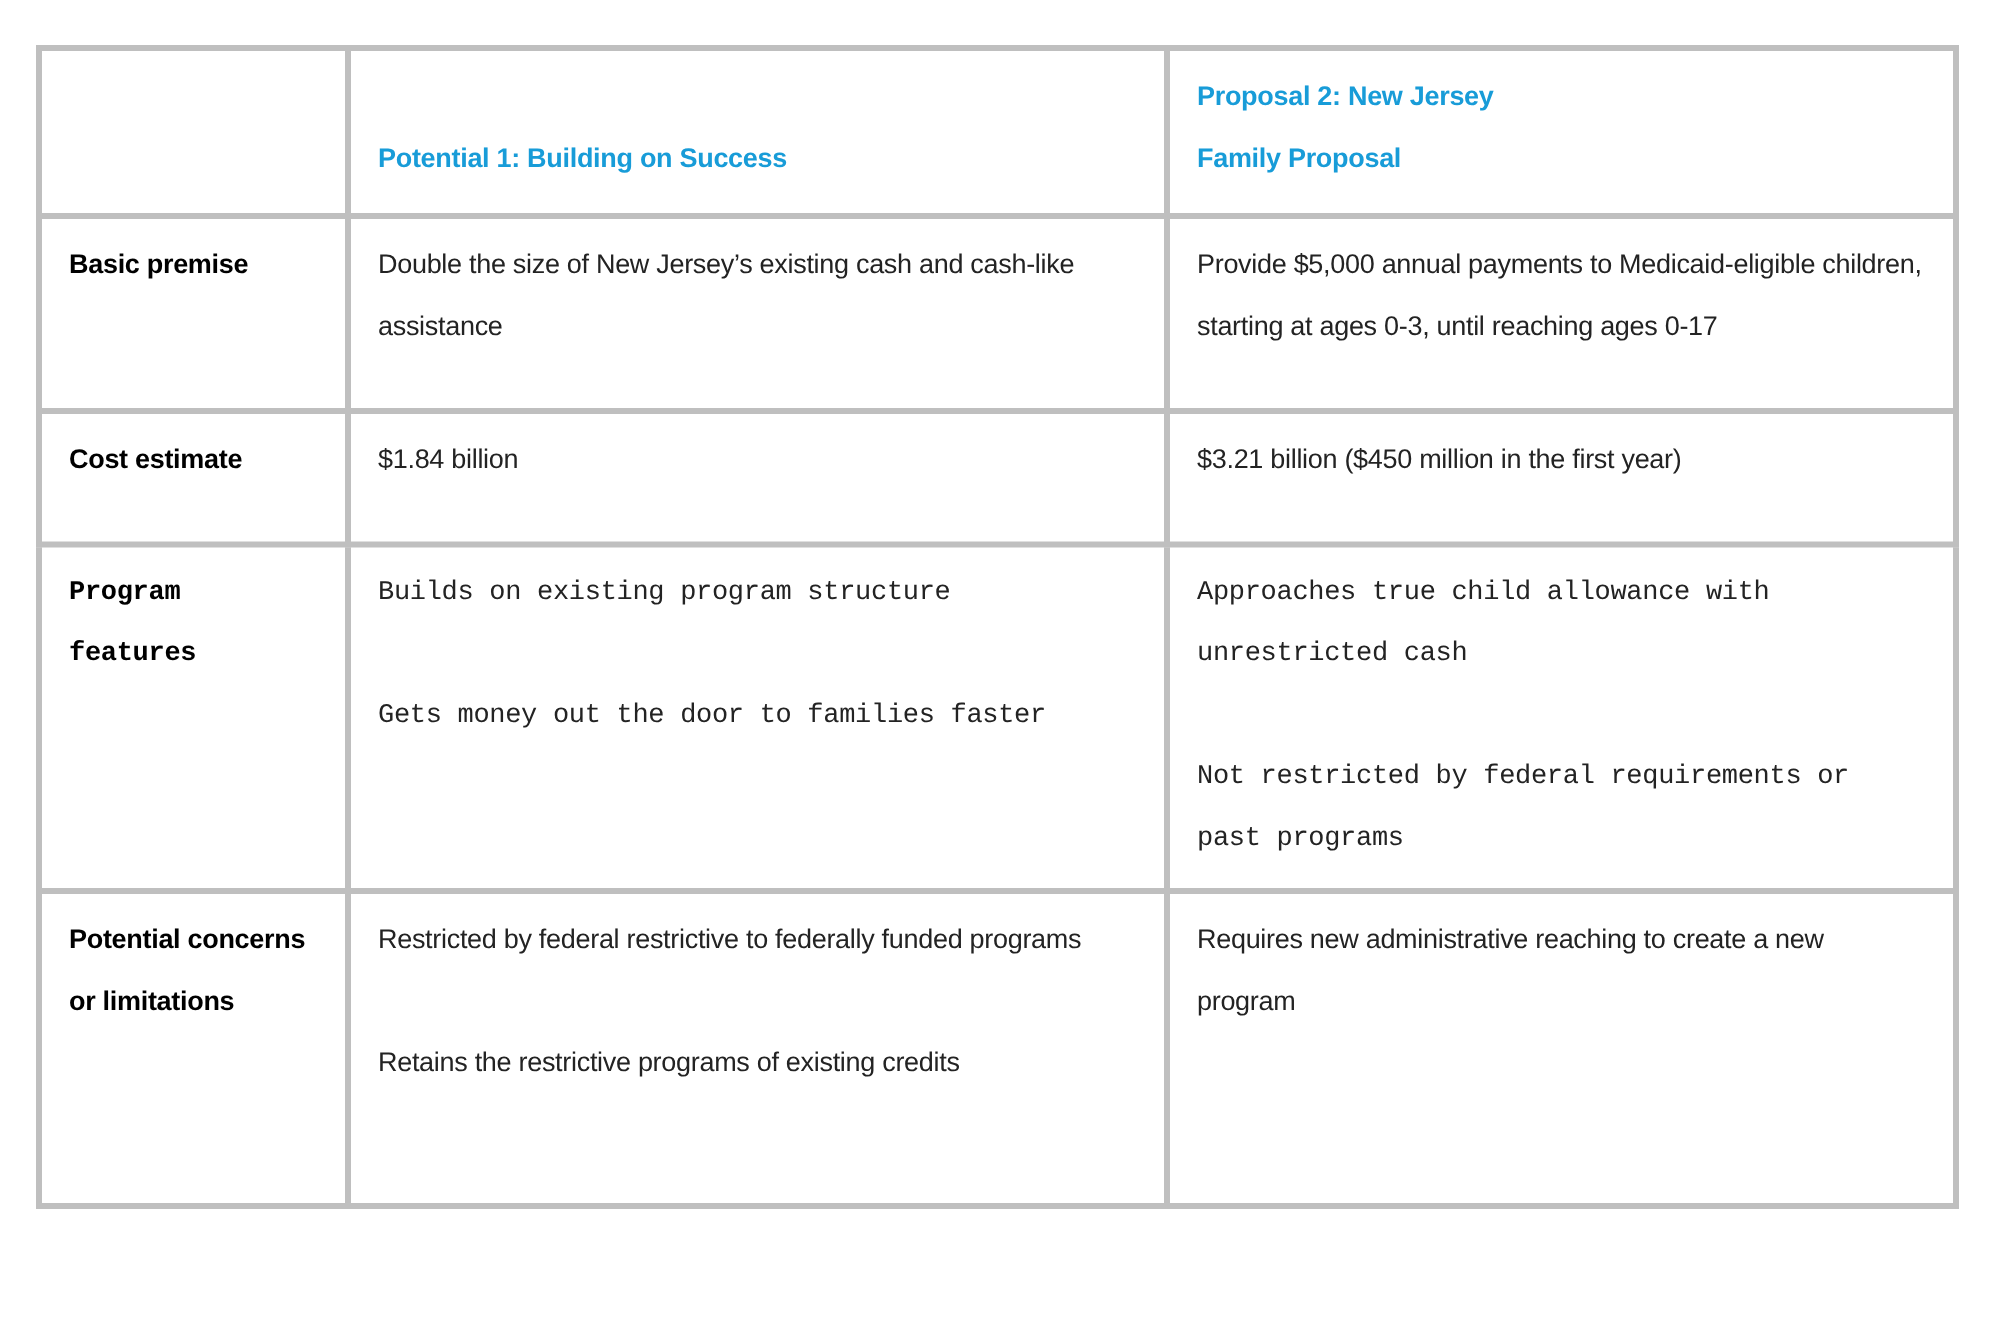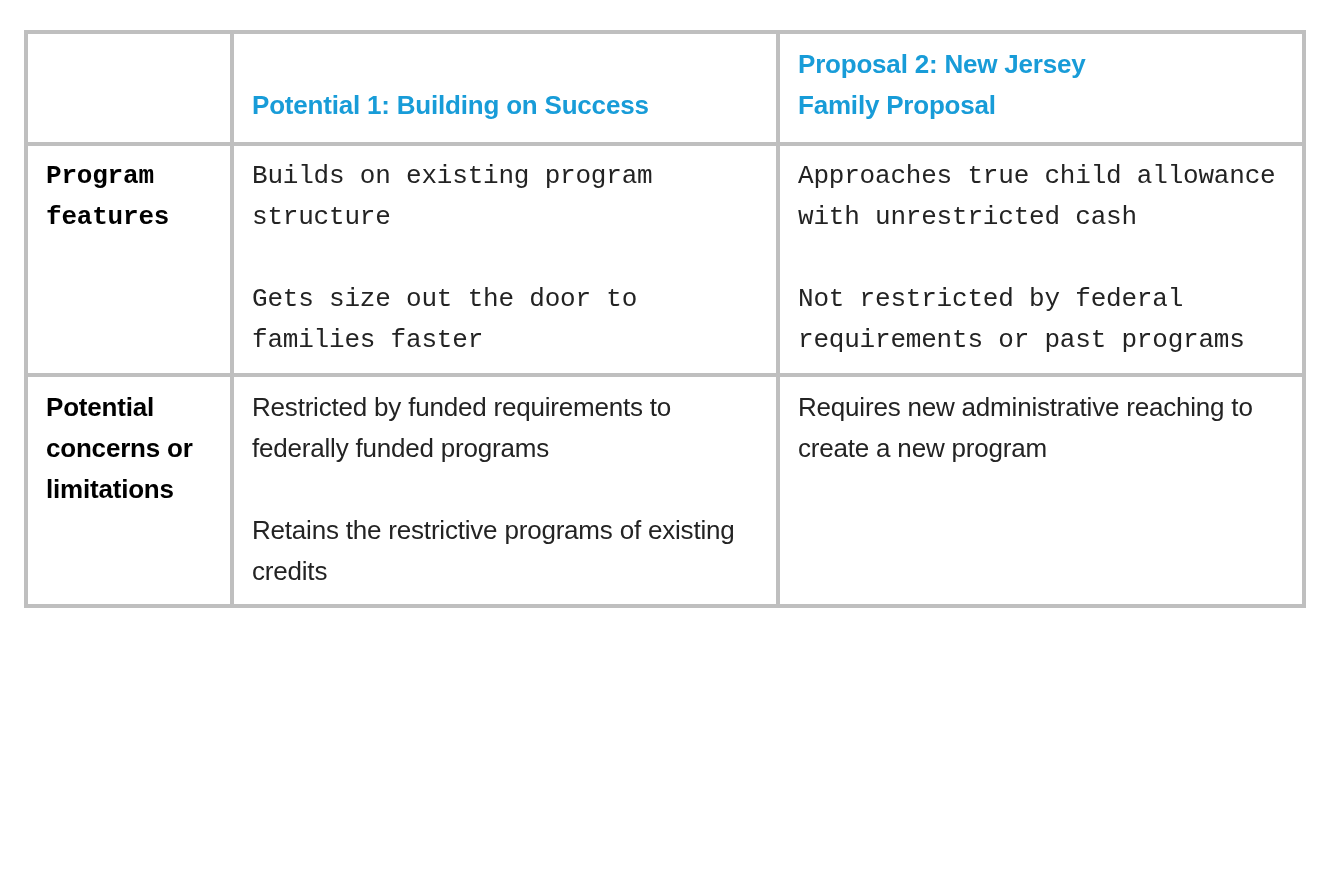--- a/index.html
+++ b/index.html
@@ -23,21 +23,21 @@
   col.c-label { width: 206px; }
   col.c-p1   { width: 546px; }
   col.c-p2   { width: 526px; }
   .comparison-table th,
   .comparison-table td {
     border: 4px solid #bfbfbf;
     background: #ffffff;
     vertical-align: top;
     text-align: left;
     padding: 10px 18px 12px 18px;
-    font-size: 26px;
+    font-size: 18px;
     line-height: 41px;
     letter-spacing: -0.2px;
     color: #232323;
     font-weight: 400;
     word-wrap: break-word;
   }
   tr.header-row { height: 99px; }
   tr.row-basic  { height: 130px; }
   tr.row-cost   { height: 89px; }
   tr.row-features { height: 210px; font-family: Liberation Mono, monospace; }
@@ -77,38 +77,56 @@
           <span>Potential 1: Building on Success</span>
         </th>
         <th>
           <span>Proposal 2: New Jersey</span><br>
           <span>Family Proposal</span>
         </th>
       </tr>
     </thead>
     <tbody>
 
+      <tr class="row-basic">
+        <th class="row-label">Basic premise</th>
+        <td>
+          <p>Double the size of New Jersey’s existing cash and cash-like assistance</p>
+        </td>
+        <td>
+          <p>Provide $5,000 annual payments to Medicaid-eligible children, starting at ages 0-3, until reaching ages 0-17</p>
+        </td>
+      </tr>
 
+      <tr class="row-cost">
+        <th class="row-label">Cost estimate</th>
+        <td>
+          <p>$1.84 billion</p>
+        </td>
+        <td>
+          <p>$3.21 billion ($450 million in the first year)</p>
+        </td>
+      </tr>
 
       <tr class="row-features">
         <th class="row-label">Program features</th>
         <td>
           <p>Builds on existing program structure</p>
-          <p>Gets size out the door to families faster</p>
+          <p>Gets money out the door to families faster</p>
         </td>
         <td>
           <p>Approaches true child allowance with unrestricted cash</p>
           <p>Not restricted by federal requirements or past programs</p>
         </td>
       </tr>
 
       <tr class="row-concerns">
         <th class="row-label">Potential concerns or limitations</th>
         <td>
-          <p>Restricted by funded requirements to federally funded programs</p>
+          <p>Restricted by federal restrictive to federally funded programs</p>
           <p>Retains the restrictive programs of existing credits</p>
         </td>
         <td>
           <p>Requires new administrative reaching to create a new program</p>
         </td>
       </tr>
 
     </tbody>
   </table>
 

